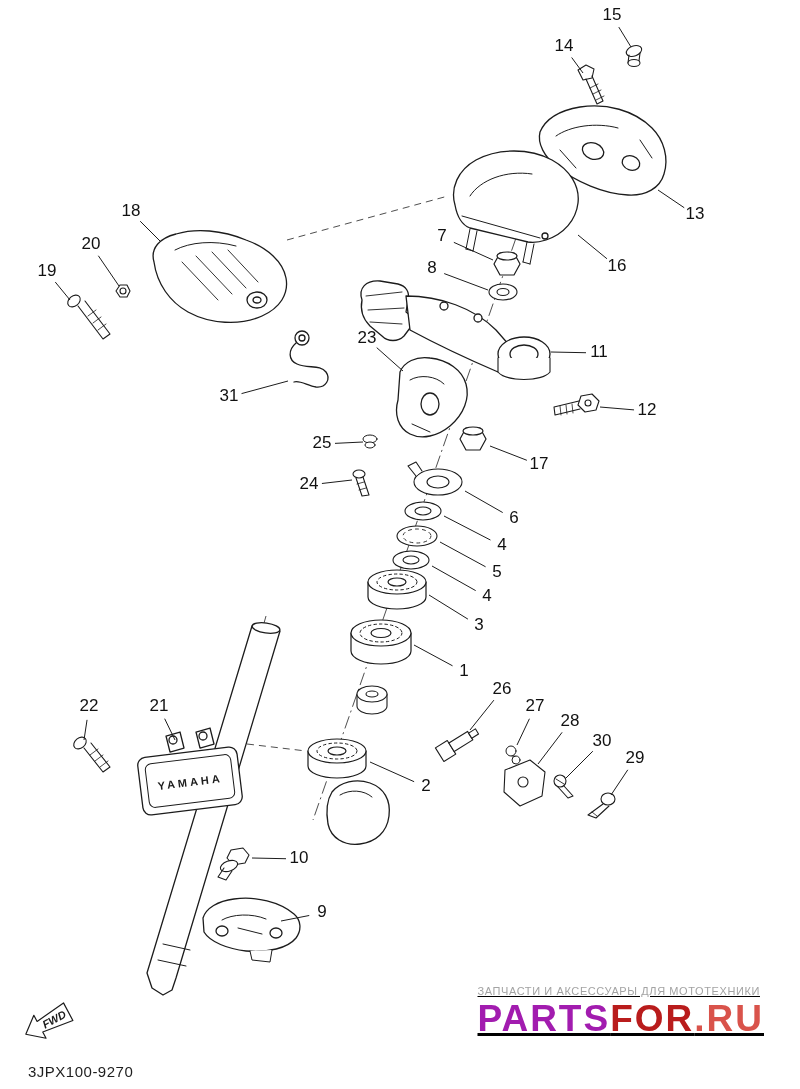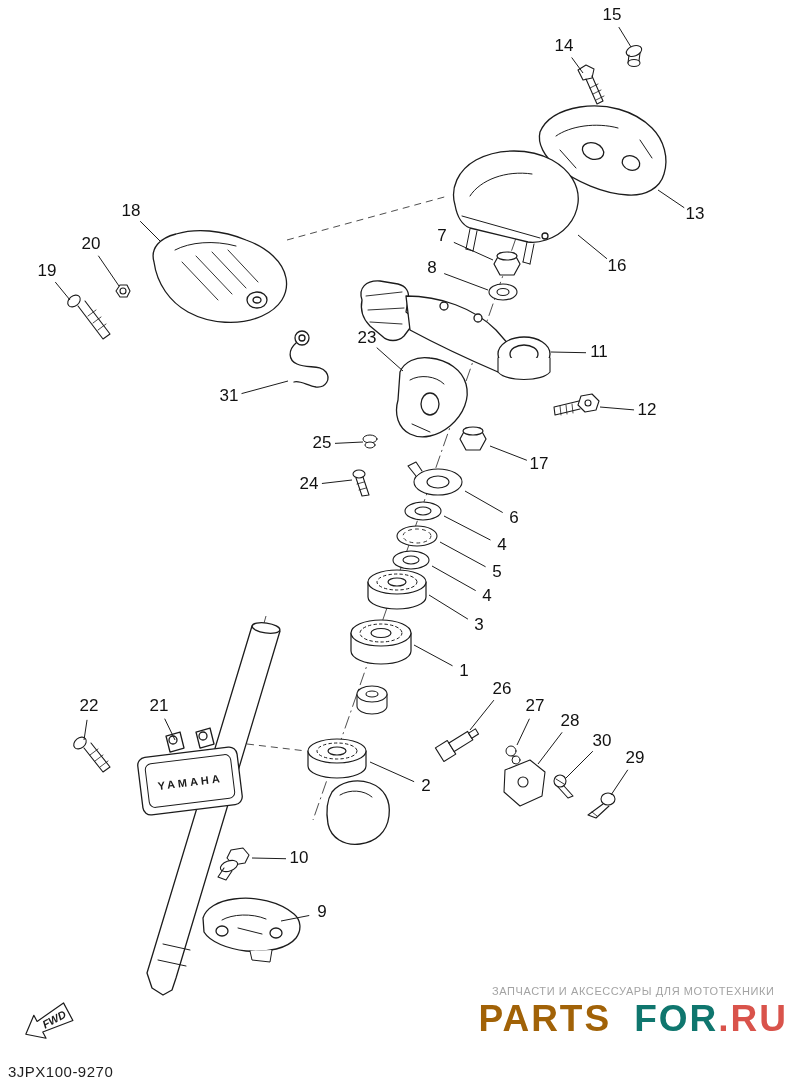--- a/index.html
+++ b/index.html
@@ -11,24 +11,24 @@
   }
   .page{position:absolute;inset:0;}
   svg{position:absolute;top:0;left:0;display:block;}
   svg text{font-family:"Liberation Sans",sans-serif;}
   #callout-layer line{stroke:#1c1c1c;stroke-width:1;}
   #callout-layer text{
     fill:#111;stroke:none;font-size:17px;
     text-anchor:middle;dominant-baseline:middle;
   }
   .part-code{
-    position:absolute;left:8px;top:1063px;
+    position:absolute;left:28px;top:1063px;
     font-size:15px;color:#1e1e1e;letter-spacing:.5px;
   }
-  .watermark{position:absolute;right:12px;top:985px;text-align:center;}
+  .watermark{position:absolute;right:36px;top:985px;text-align:left;text-decoration:underline;}
   .tagline{font-size:11px;color:#a3a3a3;letter-spacing:.6px;margin-bottom:3px;}
   .brand{font-size:37px;font-weight:bold;letter-spacing:2px;line-height:1;}
 </style>
 </head>
 <body>
 
 <div class="page">
 
 <svg width="800" height="1089" viewBox="0 0 800 1089">
 
@@ -342,16 +342,16 @@
         <line x1="309.24062230366593" y1="915.4896346724554" x2="281" y2="921"></line>
         <text x="322" y="913">9</text>
       </g>
 
 </svg>
 
 <div class="part-code">3JPX100-9270</div>
 
 <div class="watermark">
   <div class="tagline">ЗАПЧАСТИ И АКСЕССУАРЫ ДЛЯ МОТОТЕХНИКИ</div>
-  <div class="brand" id="brand"><span style="color: #a16207;">PARTS</span><span style="color: #0f766e; margin-left: 23px;">FOR</span><span style="color: rgb(217, 83, 75); margin-top: 37px;">.RU</span></div>
+  <div class="brand" id="brand"><span style="color: #a21caf;">PARTS</span><span style="color: #b91c1c;">FOR</span><span style="color: rgb(217, 83, 75); margin-top: 37px;">.RU</span></div>
 </div>
 
 </div>
 
 </body></html>

